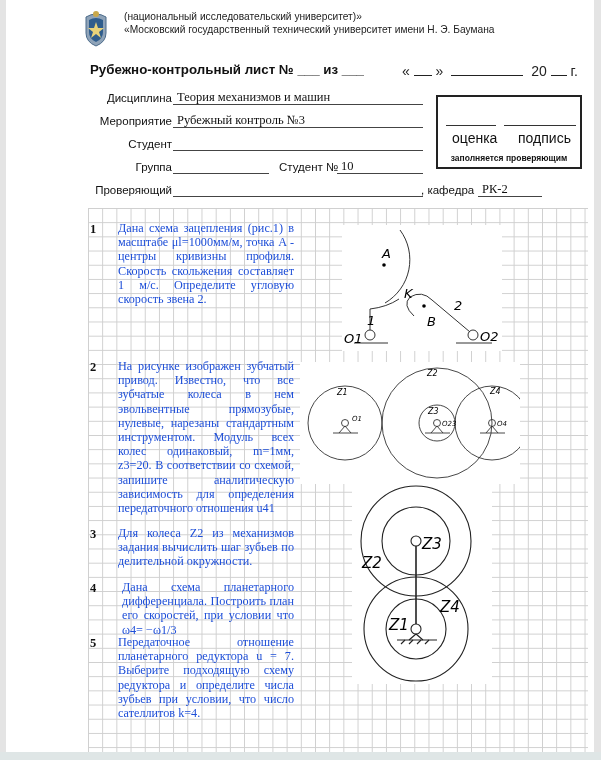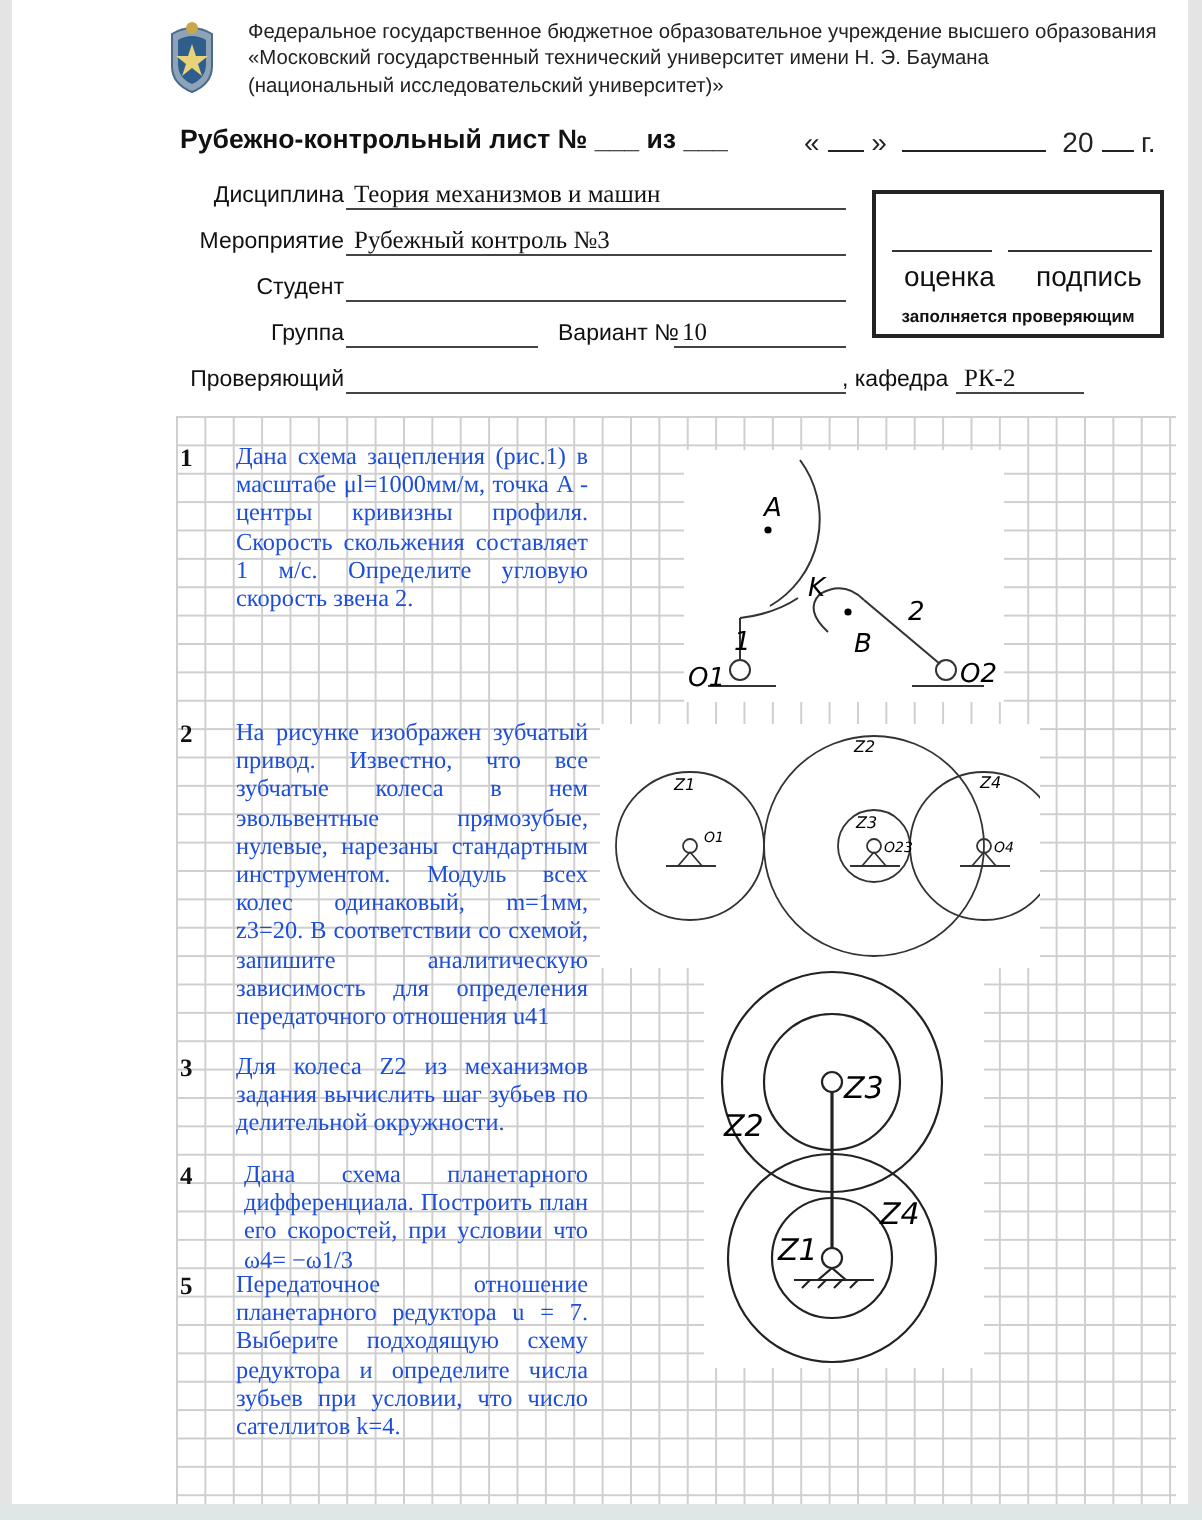--- a/index.html
+++ b/index.html
@@ -57,23 +57,22 @@
 <div class="page"></div>
 <div class="bottom-bar"></div>
 
 <svg class="logo" viewBox="0 0 28 38">
   <path d="M4 8 Q14 2 24 8 L24 24 Q24 33 14 37 Q4 33 4 24 Z" fill="#8fa3b8" stroke="#4a6a8a" stroke-width="1"></path>
   <path d="M7 11 Q14 7 21 11 L21 23 Q21 30 14 33 Q7 30 7 23 Z" fill="#2f5d8c"></path>
   <polygon points="14,13 16,19 22,19 17,23 19,29 14,25 9,29 11,23 6,19 12,19" fill="#e7d27a"></polygon>
   <circle cx="14" cy="5" r="3" fill="#c9a84a"></circle>
 </svg>
 <div class="org">
-  <div>Федеральное государственное бюджетное образовательное учреждение высшего образования</div>
+  <div>(национальный исследовательский университет)»</div>
   <div>«Московский государственный технический университет имени Н. Э. Баумана</div>
-  <div>(национальный исследовательский университет)»</div>
 </div>
 
 <div class="title">Рубежно-контрольный лист № ___ из ___</div>
 
 <div class="date">
   <span>«</span>
   <span class="u" style="width:18px"></span>
   <span>»</span>
   <span class="u" style="width:72px;margin-left:4px"></span>
   <span style="margin-left:4px">20</span>
@@ -85,21 +84,21 @@
 <div class="fld" style="left:173px;top:90px;width:246px">Теория механизмов и машин</div>
 
 <div class="lbl" style="right:429px;top:115px">Мероприятие</div>
 <div class="fld" style="left:173px;top:113px;width:246px">Рубежный контроль №3</div>
 
 <div class="lbl" style="right:429px;top:138px">Студент</div>
 <div class="fld" style="left:173px;top:136px;width:246px"></div>
 
 <div class="lbl" style="right:429px;top:161px">Группа</div>
 <div class="fld" style="left:173px;top:159px;width:92px"></div>
-<div class="lbl" style="left:279px;top:161px">Вариант №</div>
+<div class="lbl" style="left:279px;top:161px">Студент №</div>
 <div class="fld" style="left:337px;top:159px;width:82px">10</div>
 
 <div class="lbl" style="right:429px;top:184px">Проверяющий</div>
 <div class="fld" style="left:173px;top:182px;width:246px"></div>
 <div class="lbl" style="left:421px;top:184px">, кафедра</div>
 <div class="fld" style="left:478px;top:182px;width:60px">РК-2</div>
 
 <div class="stamp">
   <div class="line" style="left:8px;width:50px"></div>
   <div class="line" style="left:66px;width:72px"></div>

